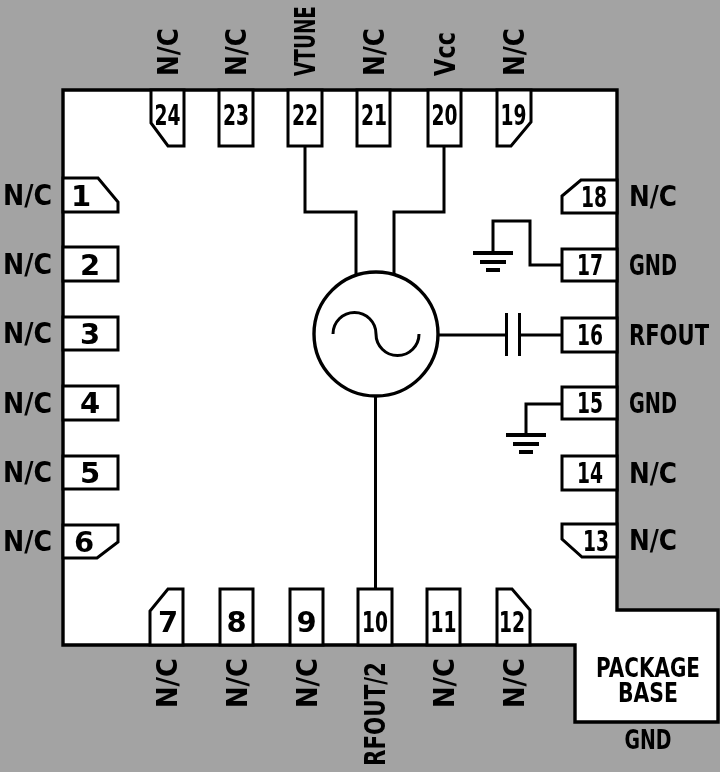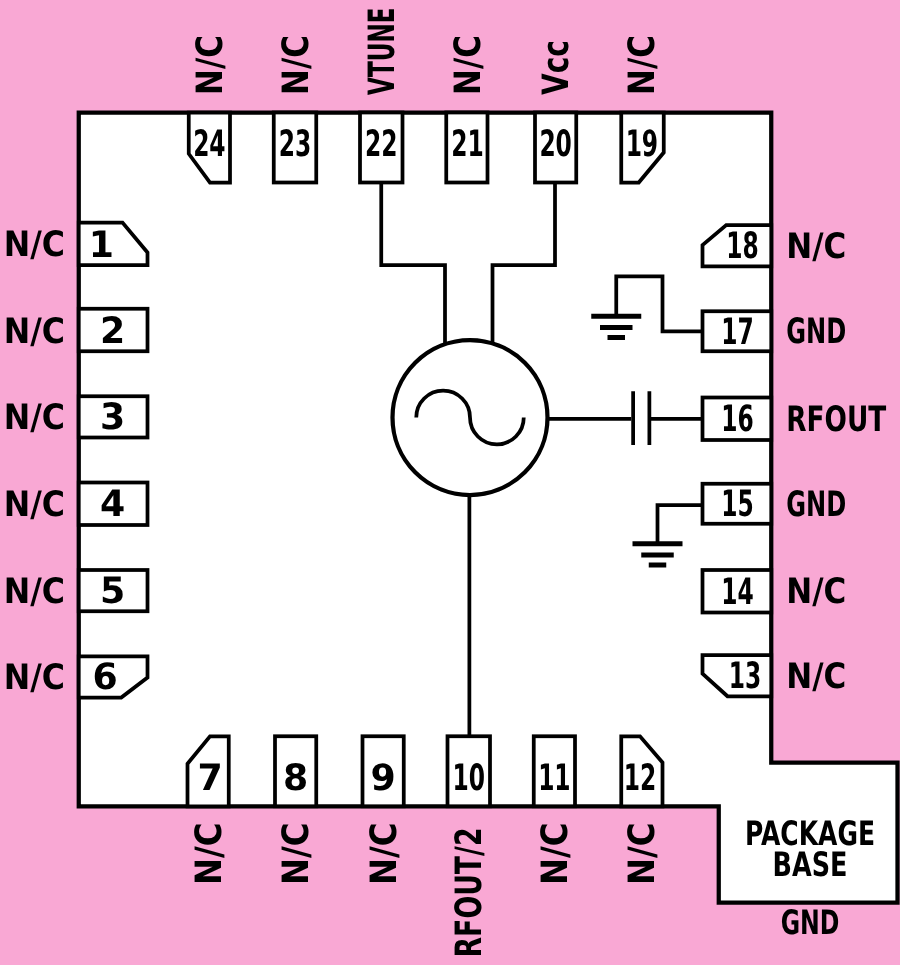--- a/index.html
+++ b/index.html
@@ -4,21 +4,21 @@
 <style>
   html, body {
     margin: 0;
     padding: 0;
     background: #ffffff;
   }
   .stage {
     position: relative;
     width: 720px;
     height: 772px;
-    background: #f9a8d4;
+    background: #a3a3a3;
     overflow: hidden;
   }
   svg text {
     font-family: "DejaVu Sans", "Liberation Sans", sans-serif;
     font-weight: bold;
     fill: #000000;
   }
   .outline {
     fill: #ffffff;
     stroke: #000000;

